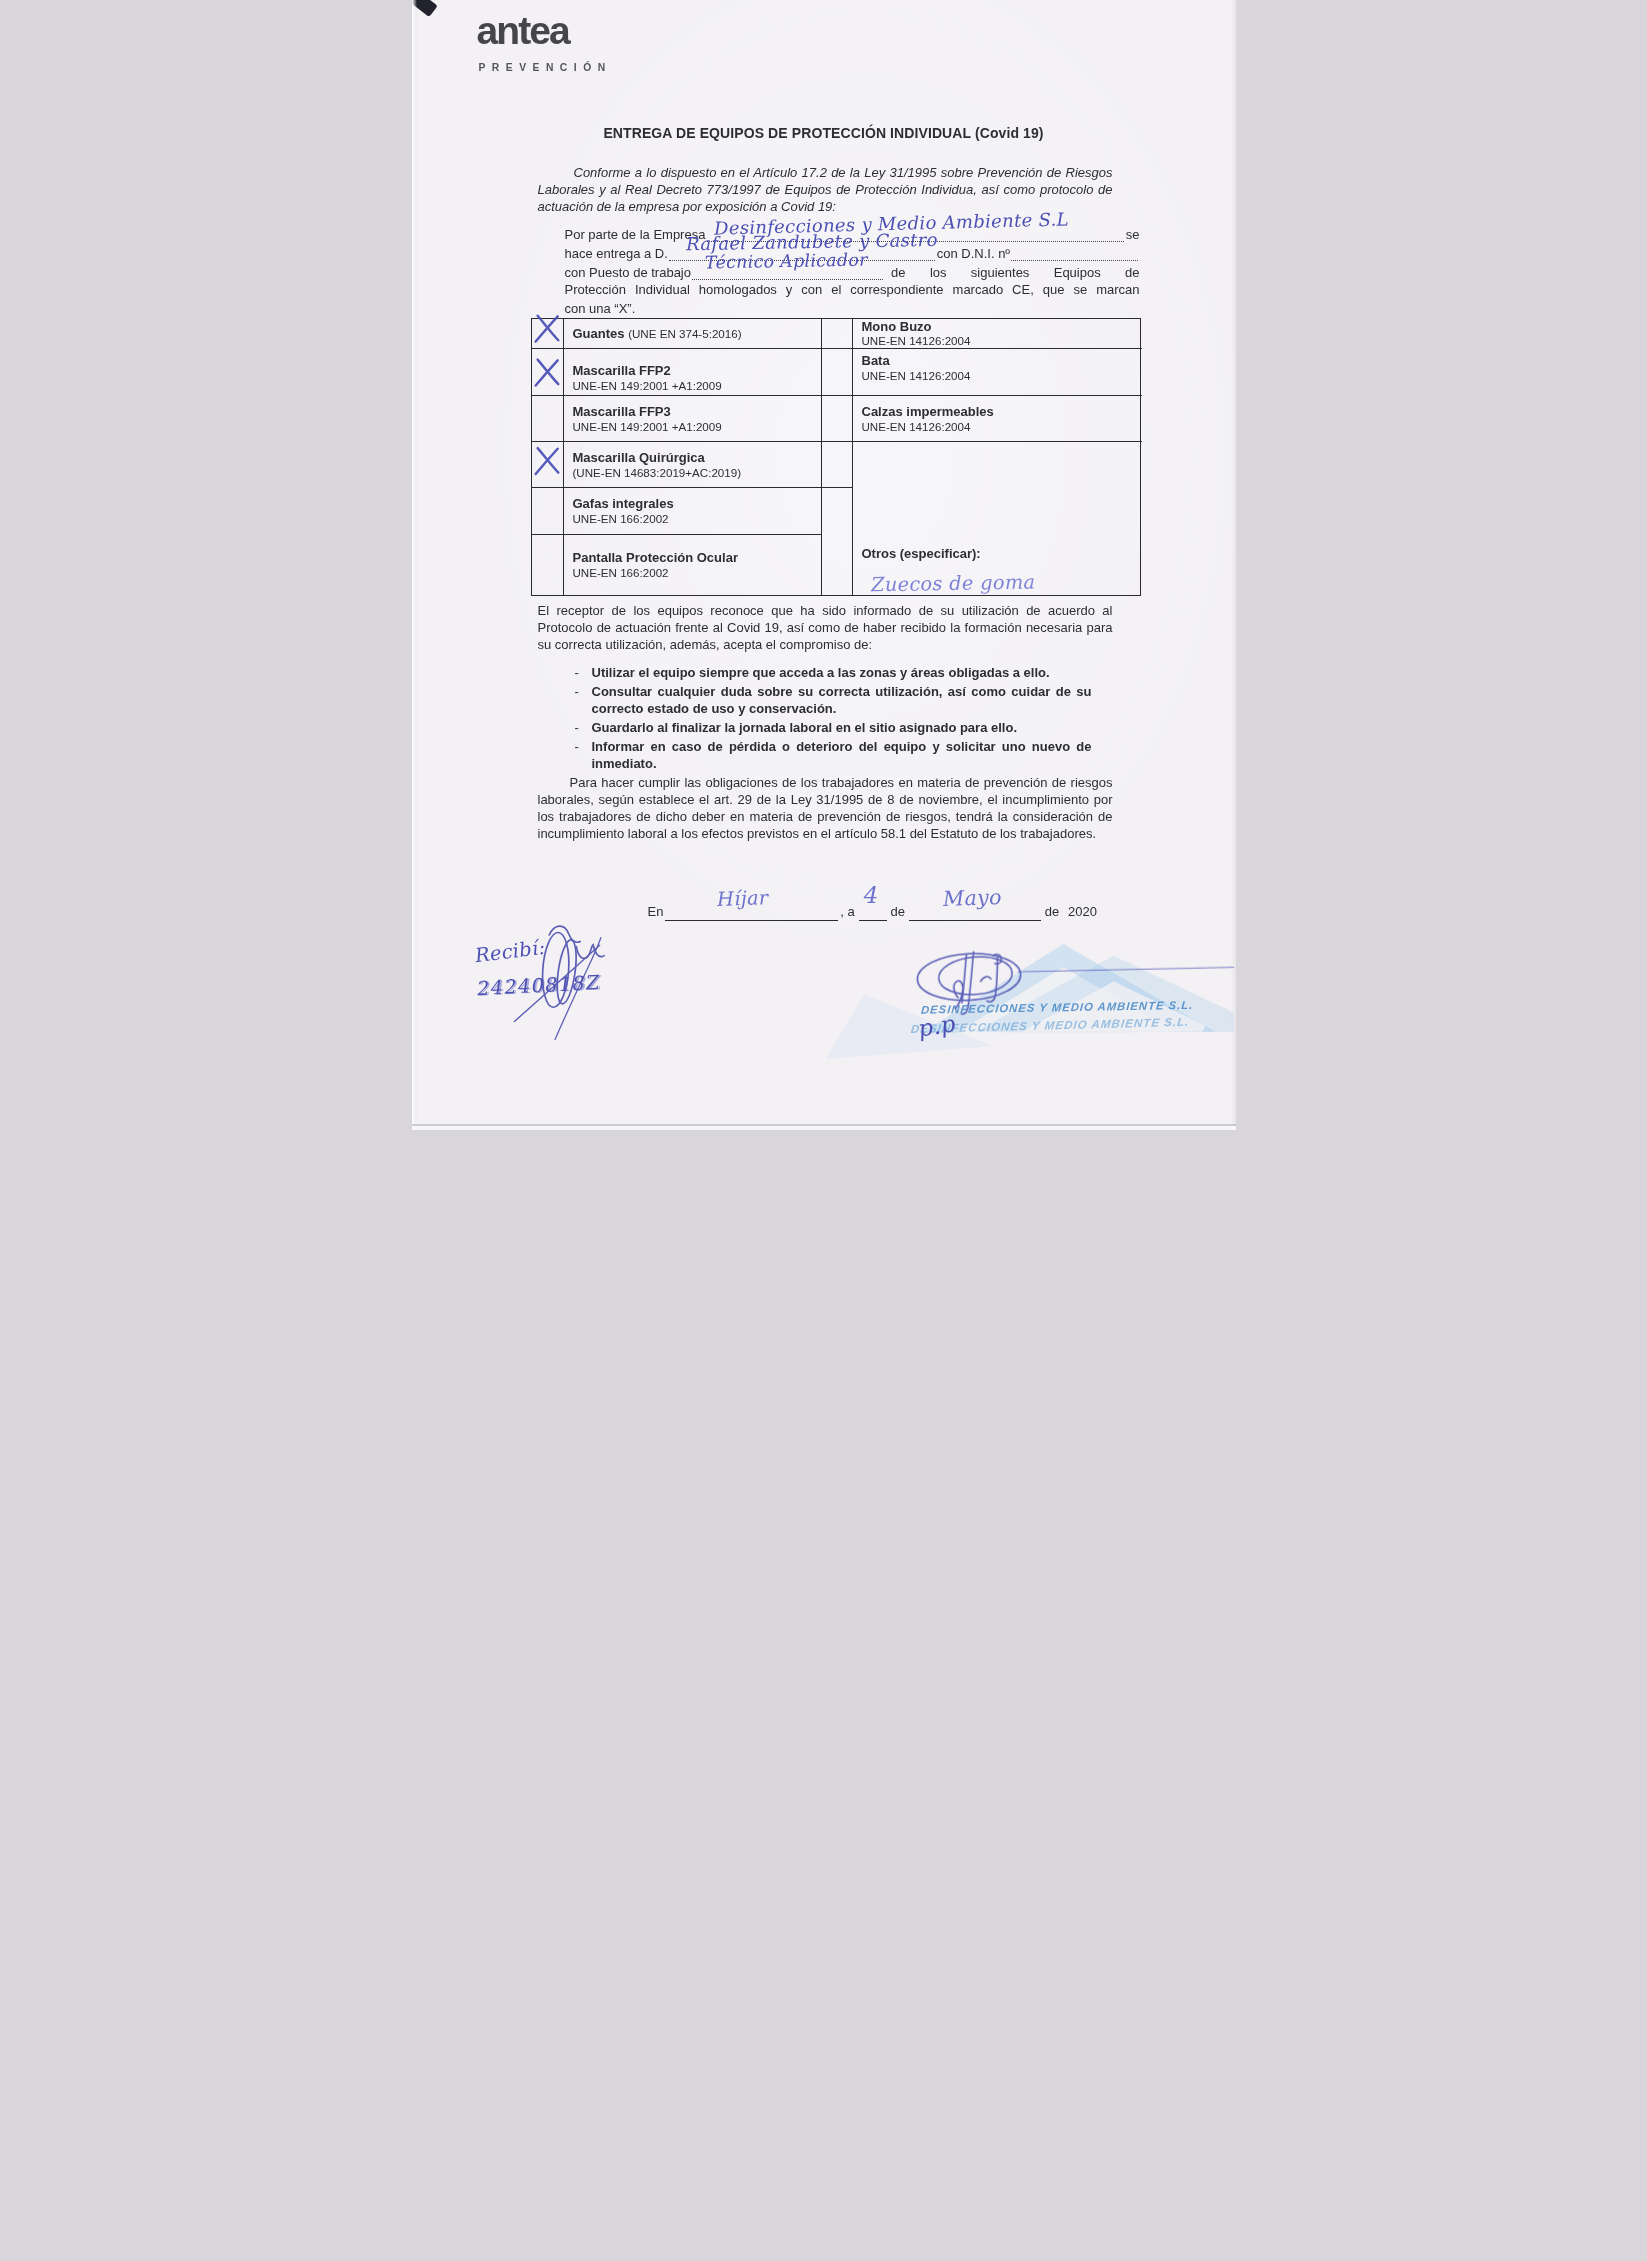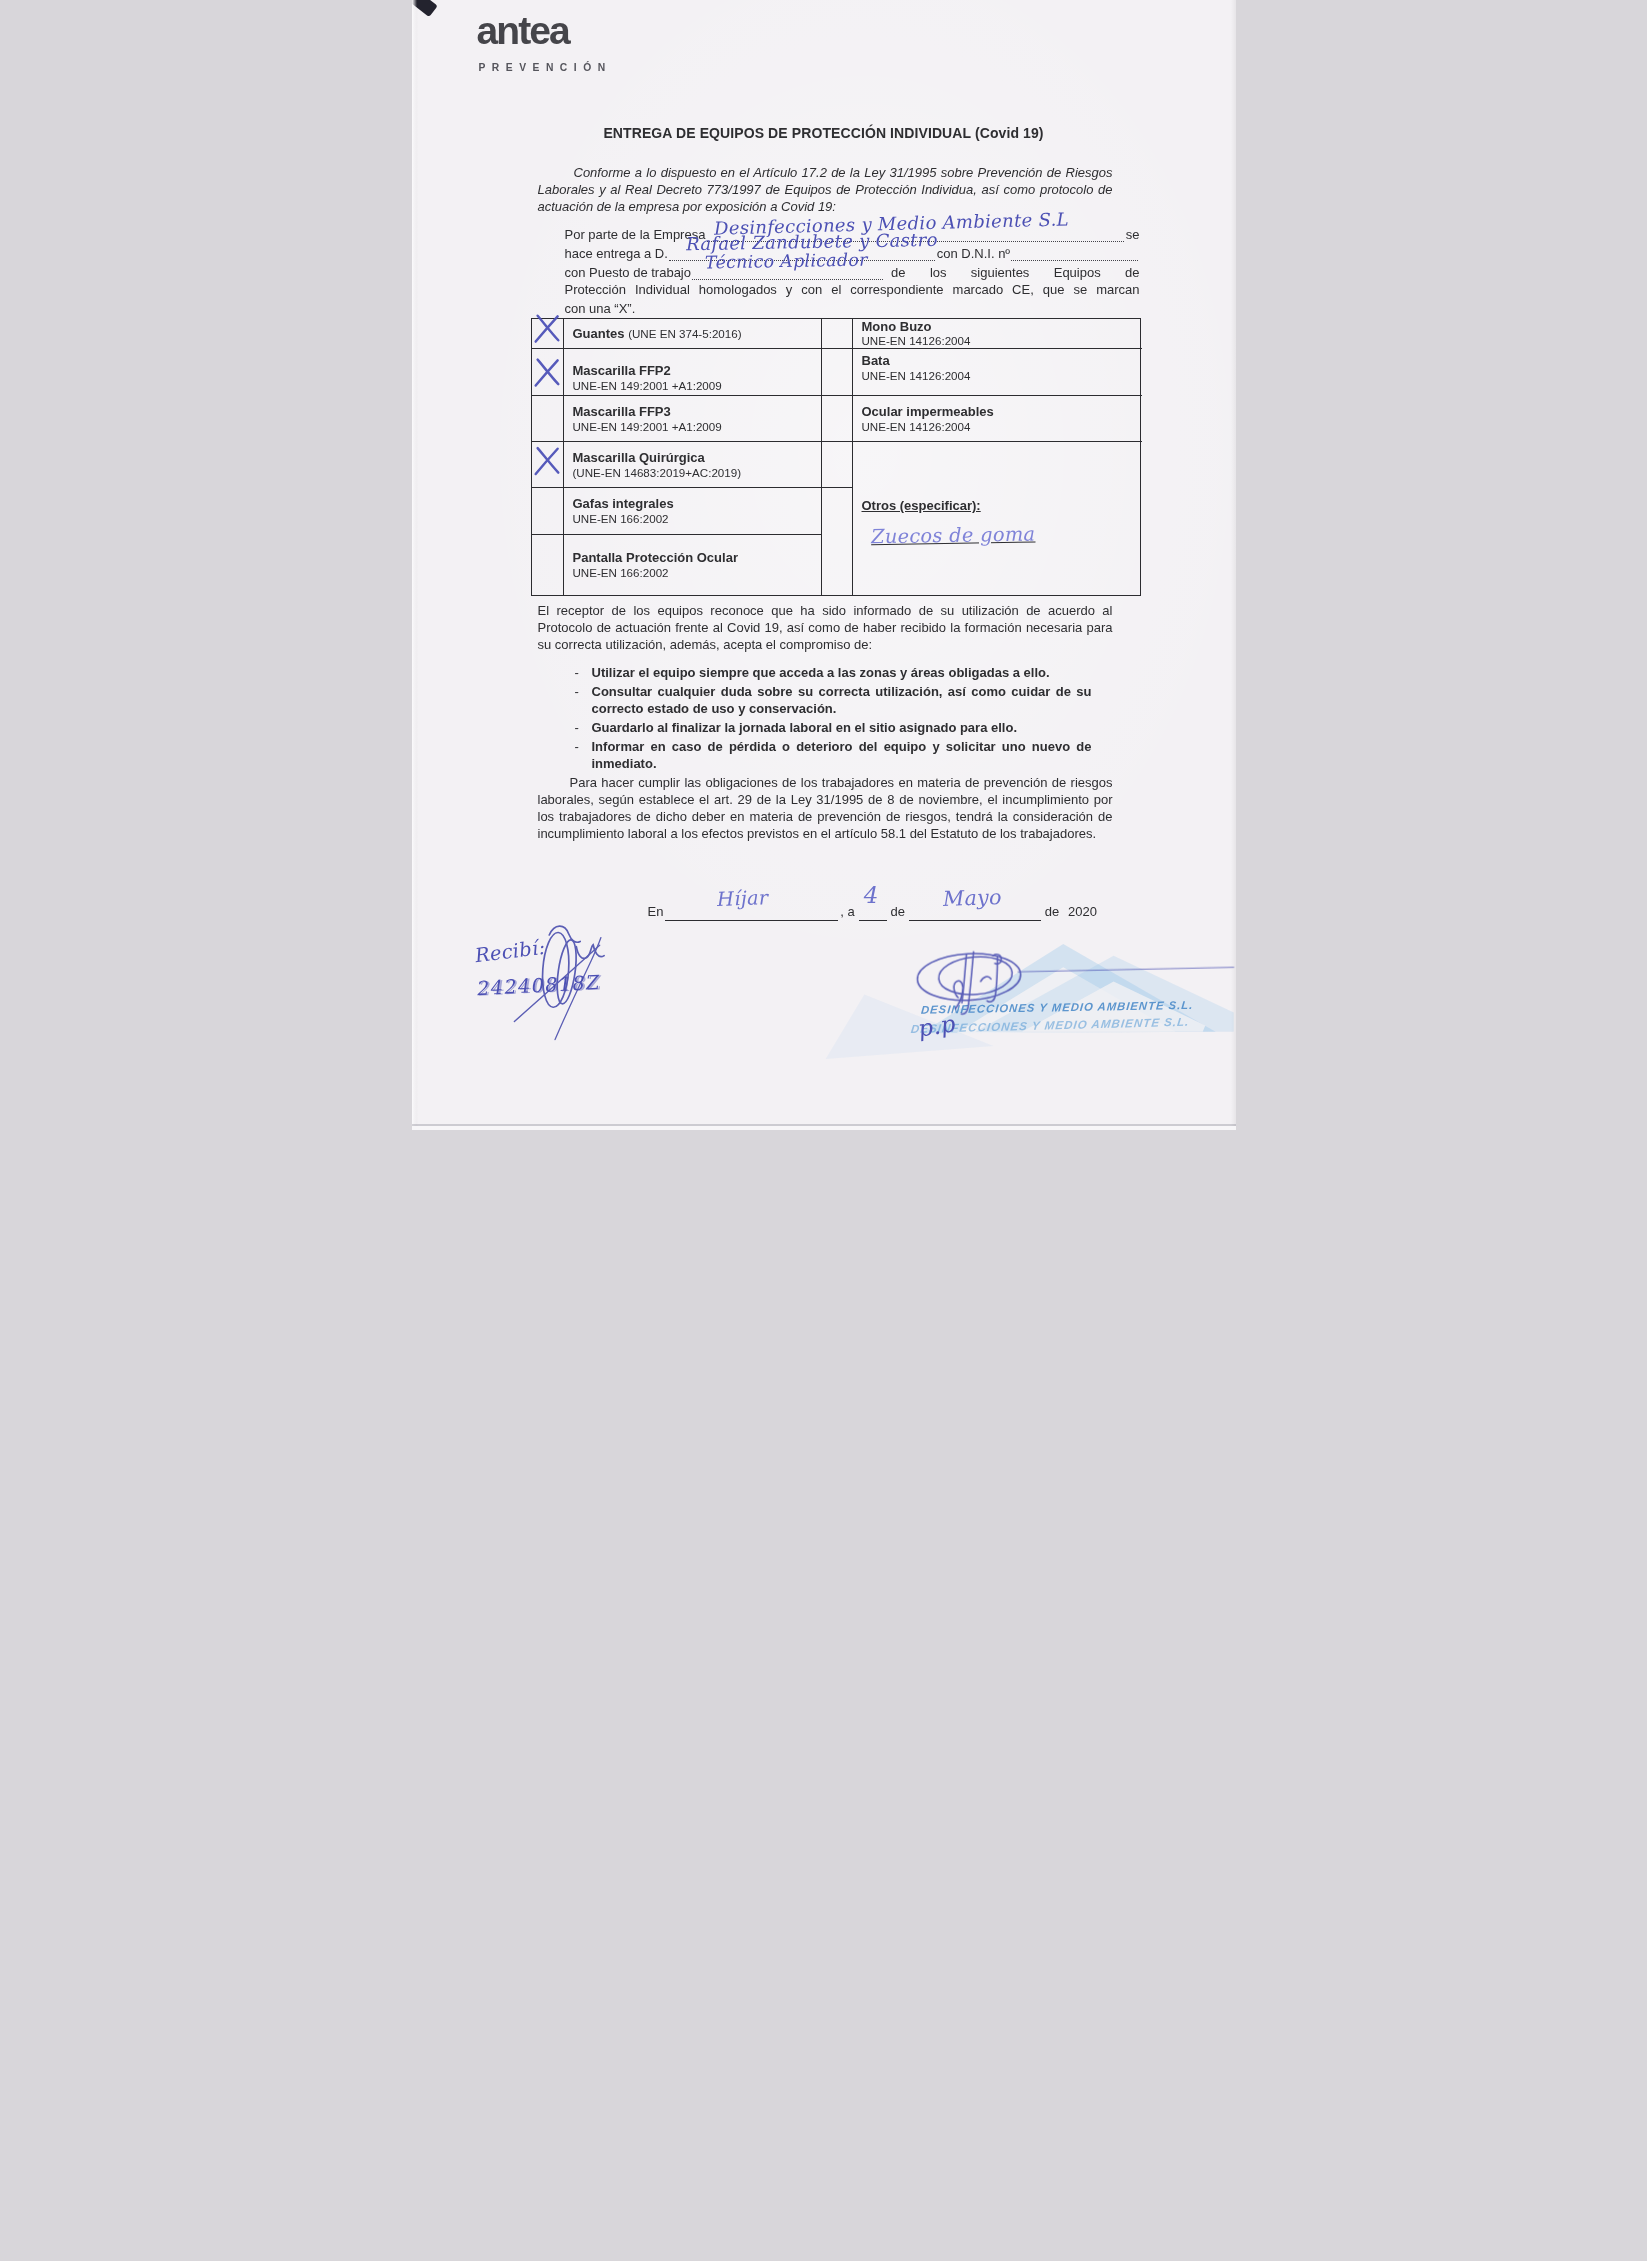--- a/index.html
+++ b/index.html
@@ -51,21 +51,21 @@
   .t-col{position:absolute;top:0;bottom:0;box-sizing:border-box;}
   .t-cell{box-sizing:border-box;border-bottom:1.3px solid #2c2c30;display:flex;flex-direction:column;justify-content:center;}
   .t-cell.last{border-bottom:none;}
   .col-check-l{left:0;width:31px;}
   .col-desc-l{left:31px;width:258px;border-left:1.3px solid #2c2c30;}
   .col-check-m{left:289px;width:31px;border-left:1.3px solid #2c2c30;}
   .col-desc-r{left:320px;width:290px;border-left:1.3px solid #2c2c30;}
   .tname{font-size:13px;font-weight:bold;line-height:15px;padding-left:9px;}
   .tstd{font-size:11.6px;line-height:15px;padding-left:9px;}
   .tsuffix{font-weight:normal;font-size:11.6px;text-align:center;}
-  .otros-cell{justify-content:center;padding-top:7.8px;text-decoration:underline;}
+  .otros-cell{justify-content:flex-end;padding-top:7.8px;}
   .hw-otros{font-size:19.4px;color:#7f83d8;margin:10.3px 0 0 18px;transform:rotate(-1deg);}
 
   
   .bullets{position:absolute;left:163px;top:664px;width:517px;font-size:13px;line-height:17px;}
   .bullet{display:flex;margin-bottom:1.9px;}
   .b-marker{width:17px;flex:none;}
   .b-text{flex:1;text-align:justify;font-weight:bold;}
 
   
   .date-line{position:absolute;left:236px;top:904px;width:468px;display:flex;align-items:flex-start;font-size:13px;white-space:nowrap;}
@@ -175,21 +175,21 @@
     <div class="t-col col-desc-r">
       <div class="t-cell" style="height:30px;line-height:13.6px;">
         <div class="tname" style="line-height:14px">Mono Buzo</div>
         <div class="tstd" style="line-height:14px">UNE-EN 14126:2004</div>
       </div>
       <div class="t-cell" style="height:47px;justify-content:flex-start;padding-top:3.9px;">
         <div class="tname">Bata</div>
         <div class="tstd">UNE-EN 14126:2004</div>
       </div>
       <div class="t-cell" style="height:46px">
-        <div class="tname">Ocular impermeables</div>
+        <div class="tname">Calzas impermeables</div>
         <div class="tstd">UNE-EN 14126:2004</div>
       </div>
       <div class="t-cell last otros-cell" style="height:152px">
         <div class="tname">Otros (especificar):</div>
         <div class="hw hw-otros">Zuecos de goma</div>
       </div>
     </div>
   </div>
 
   <div class="para p-receptor">El receptor de los equipos reconoce que ha sido informado de su utilización de acuerdo al Protocolo de actuación frente al Covid 19, así como de haber recibido la formación necesaria para su correcta utilización, además, acepta el compromiso de:</div>

